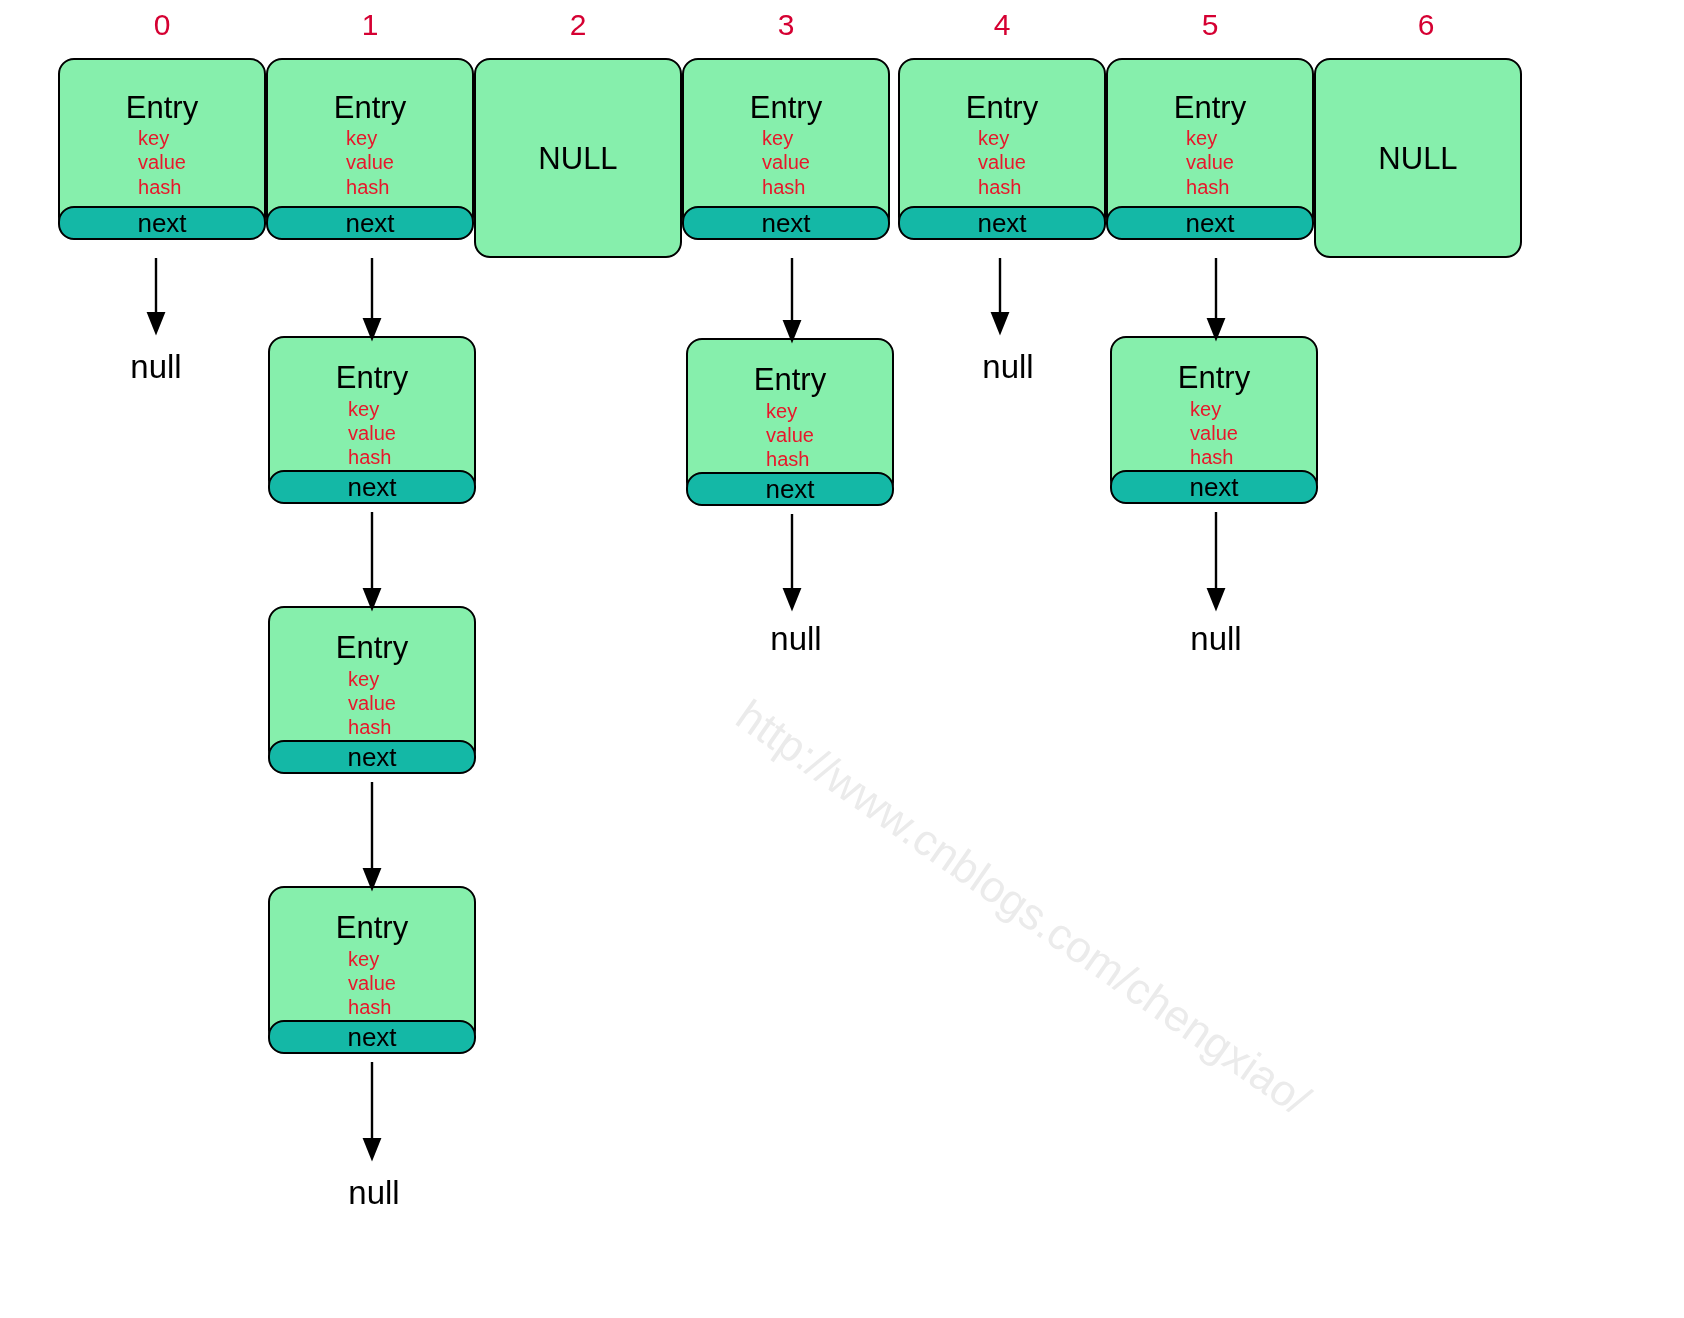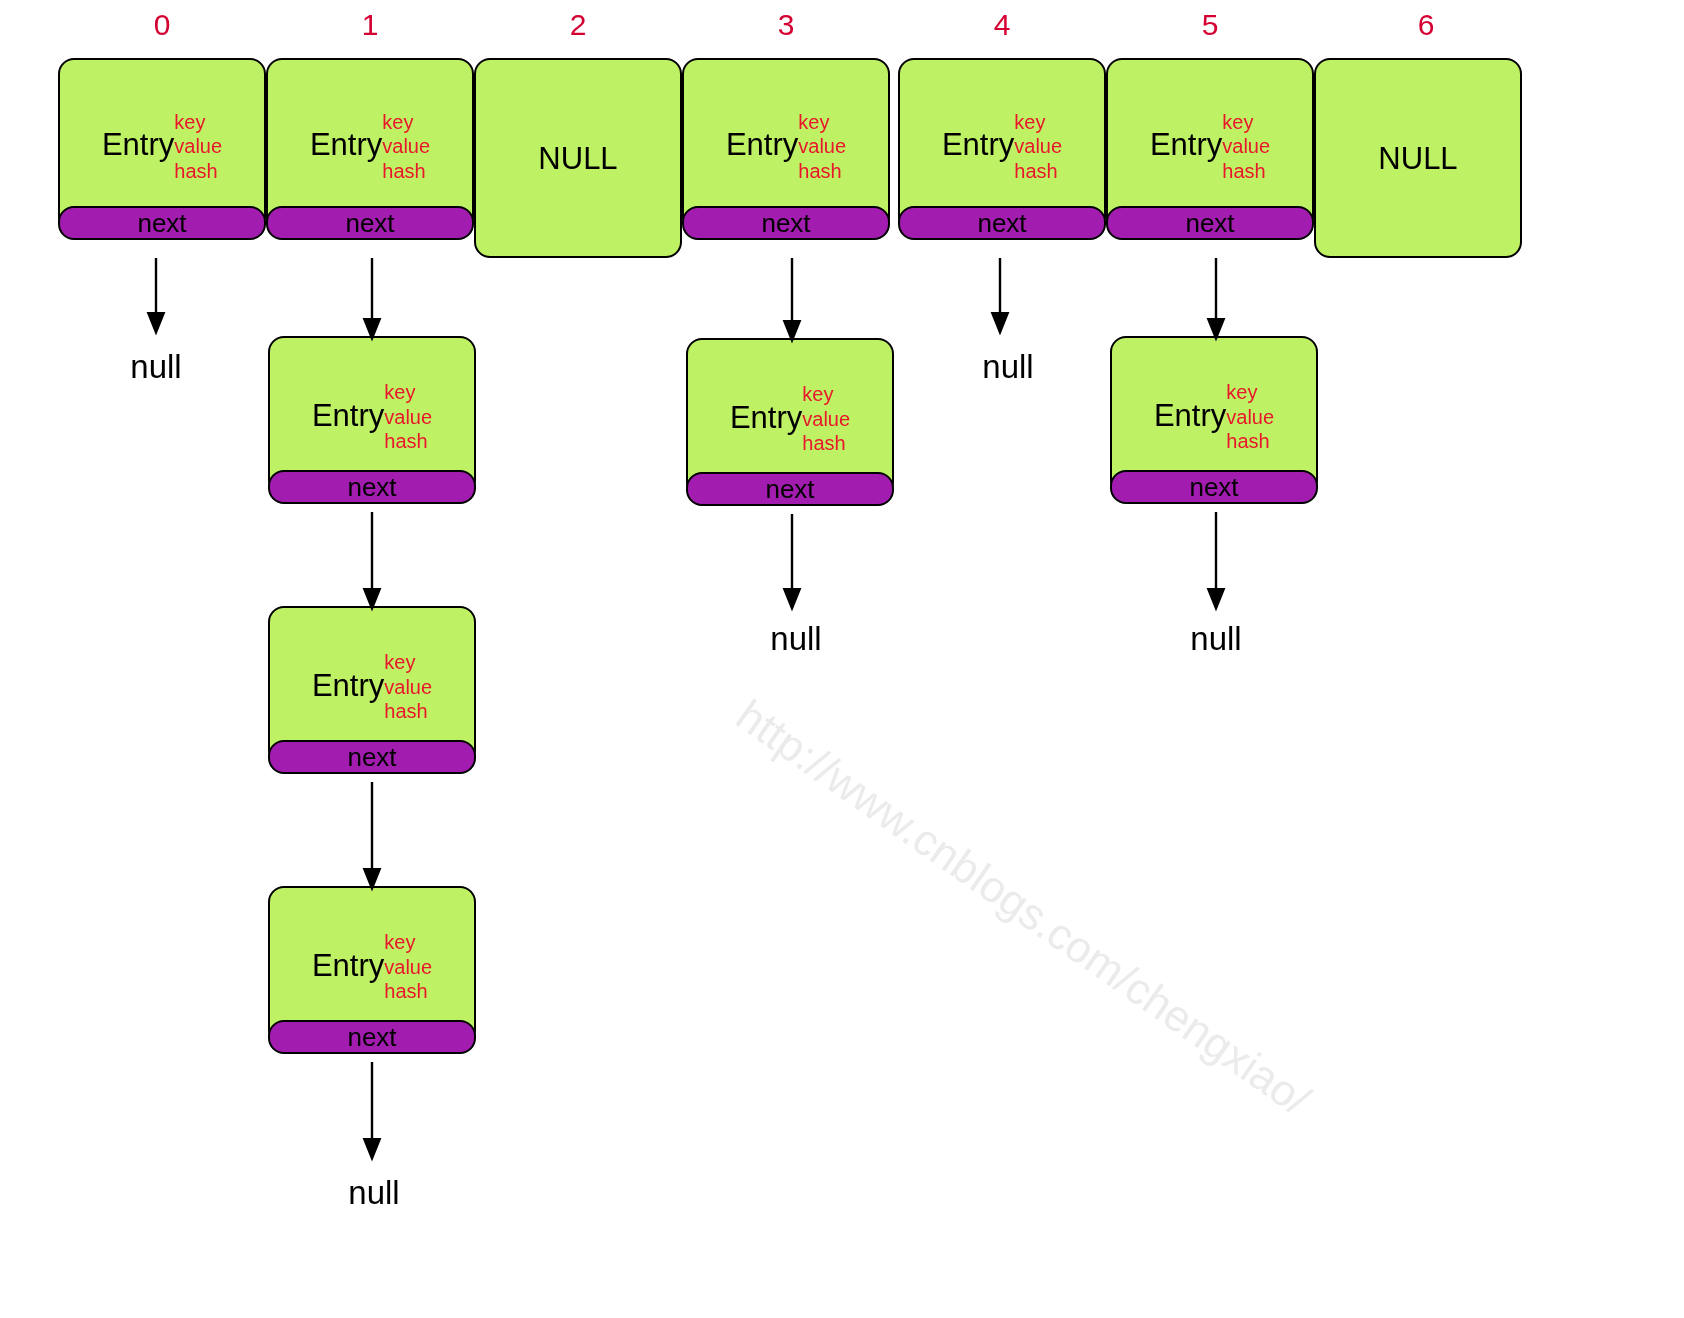--- a/index.html
+++ b/index.html
@@ -12,35 +12,35 @@
   
   .idx{
     position:absolute;top:10px;width:208px;text-align:center;
     font-size:30px;color:#d50032;line-height:1;
   }
 
   
   .node{position:absolute;}
   .node .body{
     position:absolute;left:0;top:0;width:100%;
-    background:#bef264;border:2.5px solid #000;border-radius:16px;
+    background:#86efac;border:2.5px solid #000;border-radius:16px;
     box-sizing:border-box;
-    display:flex;flex-direction:row;align-items:center;justify-content:center;
+    display:flex;flex-direction:column;align-items:center;justify-content:center;
   }
   .node .title{
     font-size:31px;color:#000;line-height:1.04;letter-spacing:0px;
   }
   .node .kv{
     font-size:20px;color:#e8172b;line-height:1.22;
     margin-top:2px;
   }
   .node .nullword{font-size:31px;color:#000;line-height:1;}
   .node .nextbar{
     position:absolute;left:0;width:100%;
-    background:#a21caf;border:2.5px solid #000;border-radius:16px;
+    background:#14b8a6;border:2.5px solid #000;border-radius:16px;
     box-sizing:border-box;
     font-size:26px;color:#000;text-align:center;
     display:flex;align-items:center;justify-content:center;
   }
 
   
   .bucket{top:58px;width:208px;height:200px;}
   .bucket .body{height:175px;}
   .bucket .nextbar{top:148px;height:34px;}
   .bucket.isnull .body{height:200px;}

